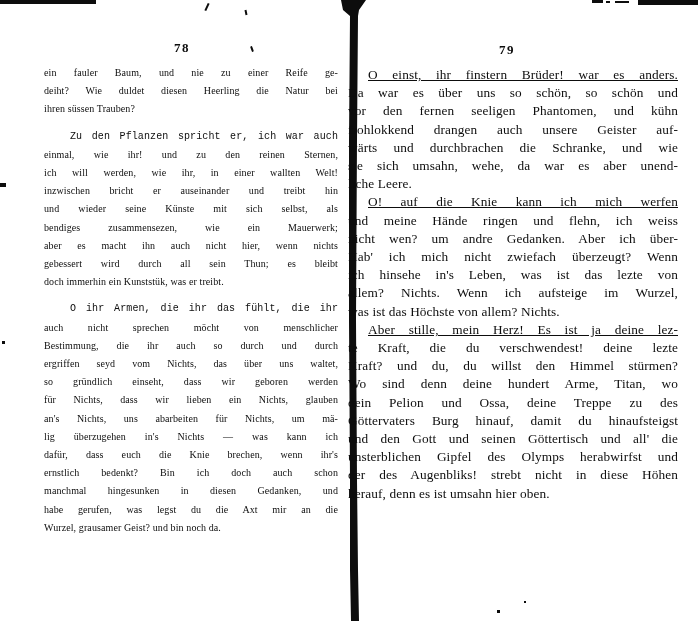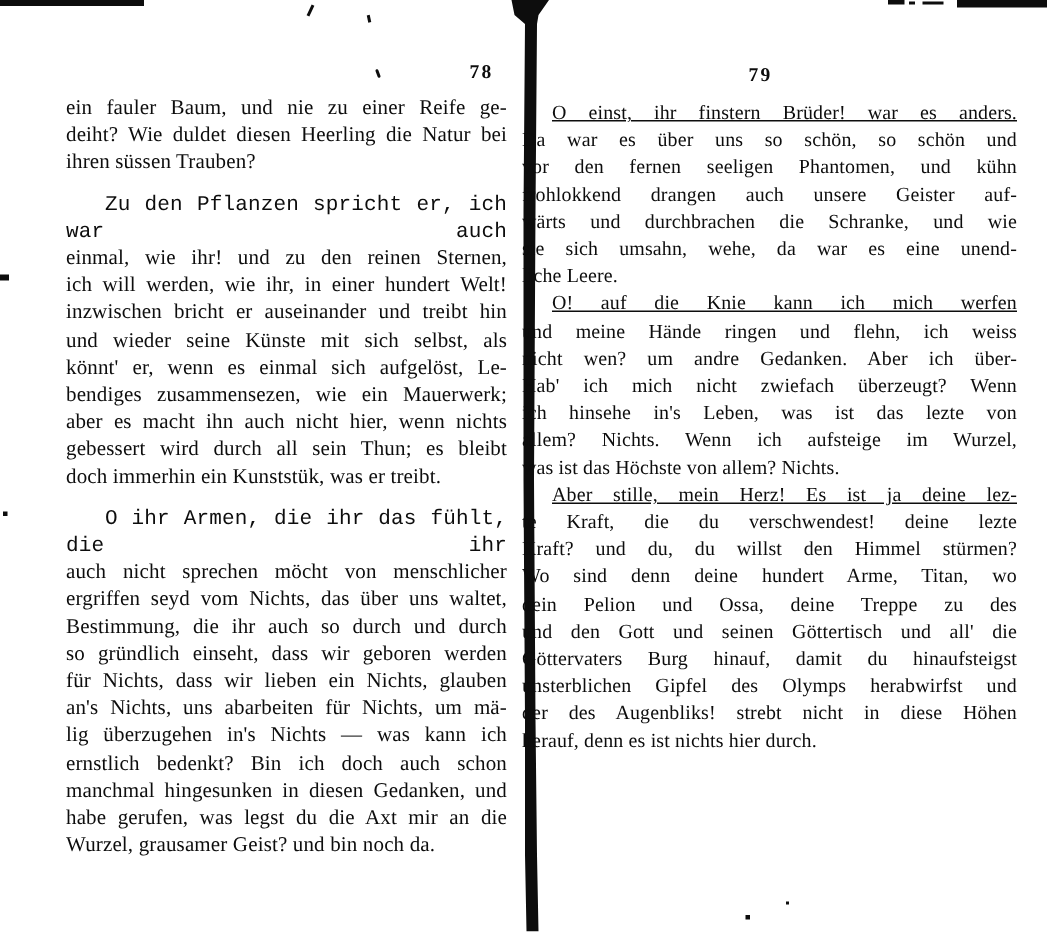--- a/index.html
+++ b/index.html
@@ -19,23 +19,23 @@
   .page-right { left: 348px; top: 42px; width: 330px; }
 
   .pageno {
     text-align: center;
     font-size: 13px;
     letter-spacing: 1.5px;
     height: 24px;
     font-weight: bold;
   }
   .page-right .pageno { transform: translateX(-6px); }
-  .page-left  .pageno { transform: translateX(-9px); text-align: right; }
+  .page-left  .pageno { transform: translateX(-9px); }
 
-  .text { font-size: 14px; }
+  .text { font-size: 10px; }
   .page-right .text { font-size: 13.3px; }
 
   .para { margin: 0; }
   .para.gap { margin-top: 9px; }
 
   .line {
     line-height: 18.2px;
     text-align: justify;
     text-align-last: justify;
     letter-spacing: 0.1px;
@@ -89,75 +89,75 @@
     <div class="pageno">78</div>
     <div class="text">
         <div class="para">
           <div class="line">ein fauler Baum, und nie zu einer Reife ge-</div>
           <div class="line">deiht? Wie duldet diesen Heerling die Natur bei</div>
           <div class="line last">ihren süssen Trauben?</div>
         </div>
         <div class="para gap">
           <div class="line indent">Zu den Pflanzen spricht er, ich war auch</div>
           <div class="line">einmal, wie ihr! und zu den reinen Sternen,</div>
-          <div class="line">ich will werden, wie ihr, in einer hundert Welt!</div>
+          <div class="line">ich will werden, wie ihr, in einer wallten Welt!</div>
           <div class="line">inzwischen bricht er auseinander und treibt hin</div>
           <div class="line">und wieder seine Künste mit sich selbst, als</div>
-          <div class="line">könnt' er, wenn es einmal sich aufgelöst, Le-</div>
           <div class="line">bendiges zusammensezen, wie ein Mauerwerk;</div>
           <div class="line">aber es macht ihn auch nicht hier, wenn nichts</div>
           <div class="line">gebessert wird durch all sein Thun; es bleibt</div>
           <div class="line last">doch immerhin ein Kunststük, was er treibt.</div>
         </div>
         <div class="para gap">
           <div class="line indent">O ihr Armen, die ihr das fühlt, die ihr</div>
           <div class="line">auch nicht sprechen möcht von menschlicher</div>
+          <div class="line">Bestimmung, die ihr auch so durch und durch</div>
           <div class="line">ergriffen seyd vom Nichts, das über uns waltet,</div>
-          <div class="line">Bestimmung, die ihr auch so durch und durch</div>
           <div class="line">so gründlich einseht, dass wir geboren werden</div>
           <div class="line">für Nichts, dass wir lieben ein Nichts, glauben</div>
           <div class="line">an's Nichts, uns abarbeiten für Nichts, um mä-</div>
           <div class="line">lig überzugehen in's Nichts — was kann ich</div>
+          <div class="line">dafür, dass euch die Knie brechen, wenn ihr's</div>
           <div class="line">ernstlich bedenkt? Bin ich doch auch schon</div>
           <div class="line">manchmal hingesunken in diesen Gedanken, und</div>
           <div class="line">habe gerufen, was legst du die Axt mir an die</div>
           <div class="line last">Wurzel, grausamer Geist? und bin noch da.</div>
         </div>
       </div>
   </div>
 
   <div class="page page-right">
     <div class="pageno">79</div>
     <div class="text">
         <div class="para">
           <div class="line indent">O einst, ihr finstern Brüder! war es anders.</div>
           <div class="line">Da war es über uns so schön, so schön und</div>
           <div class="line">vor den fernen seeligen Phantomen, und kühn</div>
           <div class="line">frohlokkend drangen auch unsere Geister auf-</div>
           <div class="line">wärts und durchbrachen die Schranke, und wie</div>
-          <div class="line">sie sich umsahn, wehe, da war es eine unend-</div>
+          <div class="line">sie sich umsahn, wehe, da war es aber unend-</div>
           <div class="line last">liche Leere.</div>
         </div>
         <div class="para">
           <div class="line indent">O! auf die Knie kann ich mich werfen</div>
           <div class="line">und meine Hände ringen und flehn, ich weiss</div>
           <div class="line">nicht wen? um andre Gedanken. Aber ich über-</div>
           <div class="line">Hab' ich mich nicht zwiefach überzeugt? Wenn</div>
           <div class="line">ich hinsehe in's Leben, was ist das lezte von</div>
           <div class="line">allem? Nichts. Wenn ich aufsteige im Wurzel,</div>
           <div class="line last">was ist das Höchste von allem? Nichts.</div>
         </div>
         <div class="para">
           <div class="line indent">Aber stille, mein Herz! Es ist ja deine lez-</div>
           <div class="line">te Kraft, die du verschwendest! deine lezte</div>
           <div class="line">Kraft? und du, du willst den Himmel stürmen?</div>
           <div class="line">Wo sind denn deine hundert Arme, Titan, wo</div>
           <div class="line">dein Pelion und Ossa, deine Treppe zu des</div>
+          <div class="line">Göttervaters Burg hinauf, damit du hinaufsteigst</div>
           <div class="line">und den Gott und seinen Göttertisch und all' die</div>
-          <div class="line">Göttervaters Burg hinauf, damit du hinaufsteigst</div>
           <div class="line">unsterblichen Gipfel des Olymps herabwirfst und</div>
           <div class="line">der des Augenbliks! strebt nicht in diese Höhen</div>
-          <div class="line last">herauf, denn es ist nichts hier durch.</div>
+          <div class="line last">herauf, denn es ist umsahn hier oben.</div>
         </div>
       </div>
   </div>
 
 </div>
 
 </body></html>

